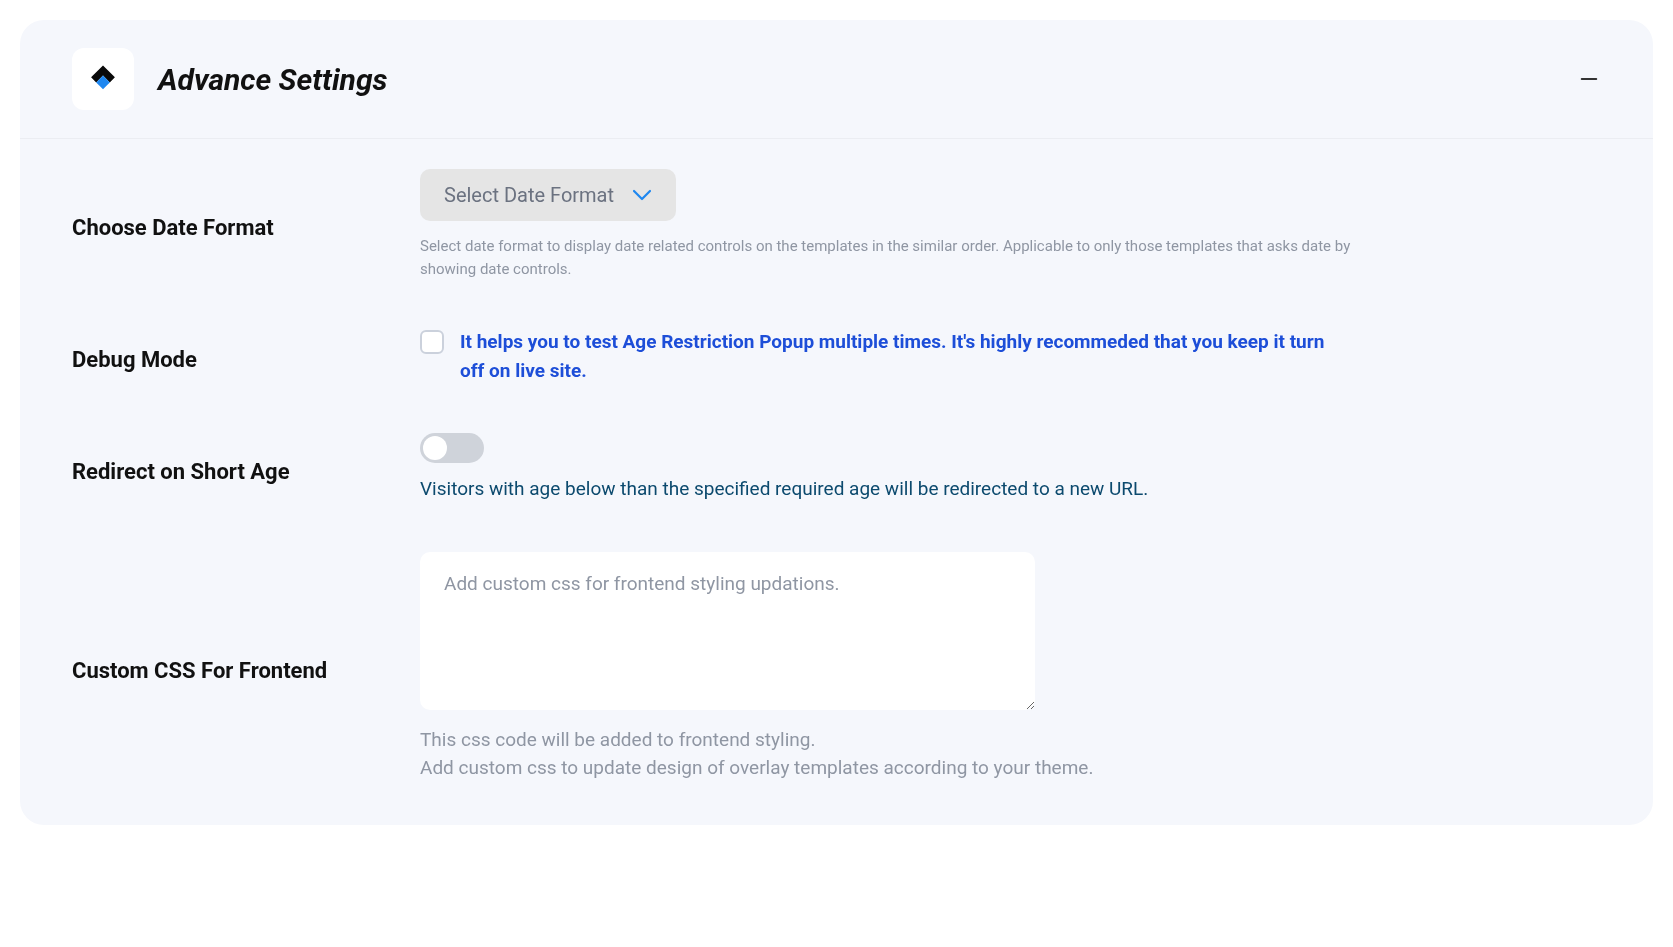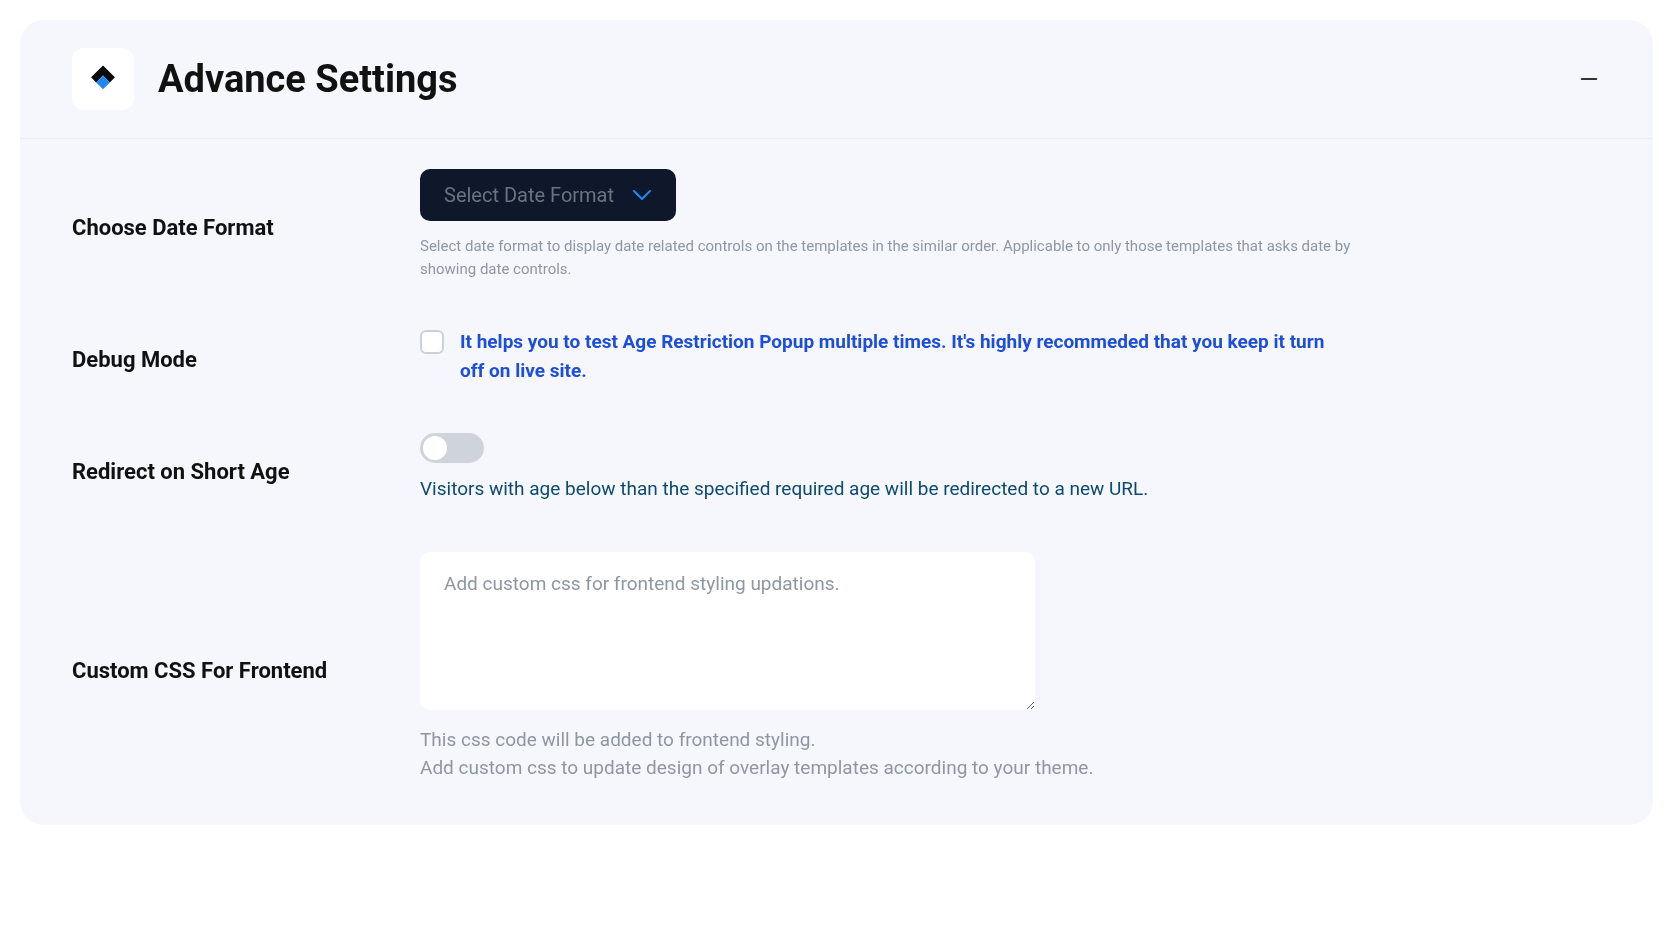--- a/index.html
+++ b/index.html
@@ -32,23 +32,24 @@
   .logo-box {
     width: 62px;
     height: 62px;
     background: #ffffff;
     border-radius: 12px;
     display: flex;
     align-items: center;
     justify-content: center;
   }
   .panel-title {
-    font-size: 38px;
+    font-size: 30px;
     font-weight: 700;
     color: #111;
+    font-style: italic;
   }
   .collapse-btn {
     width: 24px;
     height: 24px;
     display: flex;
     align-items: center;
     justify-content: center;
     cursor: pointer;
     color: #333;
   }
@@ -71,21 +72,21 @@
     font-weight: 700;
     color: #111;
   }
   .control-col {
     flex: 1;
   }
   .select-box {
     display: inline-flex;
     align-items: center;
     gap: 18px;
-    background: #0f172a;
+    background: #e5e5e5;
     border-radius: 10px;
     padding: 14px 24px;
     cursor: pointer;
     font-size: 20px;
     color: #6b7280;
   }
   .chevron {
     color: #1e87f0;
   }
   .help-text {

